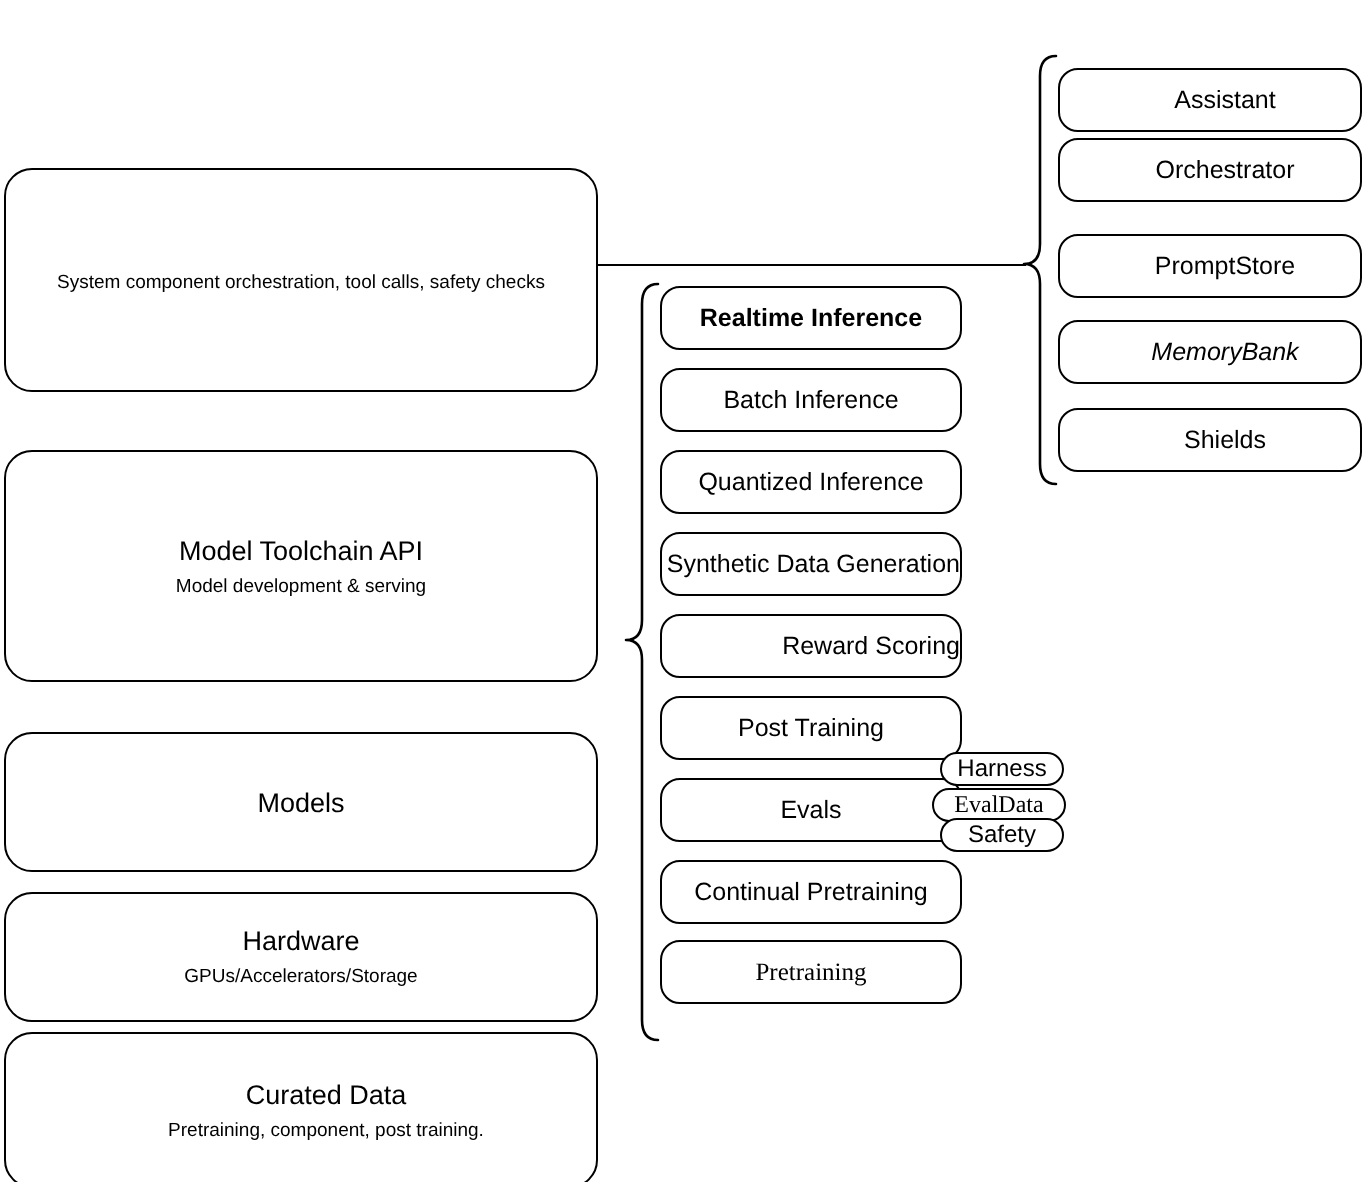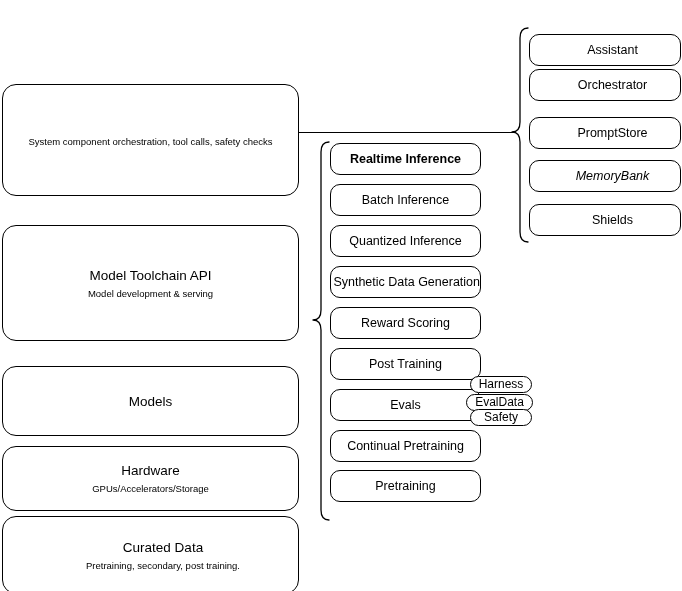--- a/index.html
+++ b/index.html
@@ -130,21 +130,21 @@
     <div class="layer-title">Models</div>
   </div>
 
   <div class="box layer-box centered-block" style="top:446px;height:65px;">
     <div class="layer-title">Hardware</div>
     <div class="layer-sub">GPUs/Accelerators/Storage</div>
   </div>
 
   <div class="box layer-box centered-block" style="top:516px;height:78px;padding-left:25px;">
     <div class="layer-title">Curated Data</div>
-    <div class="layer-sub">Pretraining, secondary, post training.</div>
+    <div class="layer-sub">Pretraining, component, post training.</div>
   </div>
 
   <div class="connector" style="left:299px;top:132px;width:214px;"></div>
 
   <svg class="brace" style="left:299px;top:140px;" width="34" height="382" viewBox="0 0 34 382">
     <path d="M30 2 C 24 2, 22 6, 22 12 L 22 170 C 22 177, 19 180, 14 180
              C 19 180, 22 183, 22 190 L 22 370 C 22 376, 24 380, 30 380"></path>
   </svg>
 
   <svg class="brace" style="left:498px;top:26px;" width="34" height="218" viewBox="0 0 34 218">
@@ -157,40 +157,40 @@
   </div>
   <div class="box cap-box mid-box" style="top:184px;">
     <span class="cap-label">Batch Inference</span>
   </div>
   <div class="box cap-box mid-box" style="top:225px;">
     <span class="cap-label">Quantized Inference</span>
   </div>
   <div class="box cap-box mid-box" style="top:266px;align-items:flex-end;">
     <span class="cap-label">Synthetic Data Generation</span>
   </div>
-  <div class="box cap-box mid-box" style="top:307px;">
+  <div class="box cap-box mid-box" style="top:307px;align-items:flex-end;">
     <span class="cap-label">Reward Scoring</span>
   </div>
   <div class="box cap-box mid-box" style="top:348px;">
     <span class="cap-label">Post Training</span>
   </div>
   <div class="box cap-box mid-box" style="top:389px;">
     <span class="cap-label">Evals</span>
   </div>
   <div class="box cap-box mid-box" style="top:430px;">
     <span class="cap-label">Continual Pretraining</span>
   </div>
-  <div class="box cap-box mid-box" style="top:470px;">
+  <div class="box cap-box mid-box" style="top:470px;font-family:Liberation Serif, serif;">
     <span class="cap-label">Pretraining</span>
   </div>
 
   <div class="pill" style="left:470px;top:376px;width:62px;height:17px;">
     <span>Harness</span>
   </div>
-  <div class="pill" style="left:466px;top:394px;width:67px;height:17px;">
+  <div class="pill" style="left:466px;top:394px;width:67px;height:17px;font-family:Liberation Serif, serif;">
     <span>EvalData</span>
   </div>
   <div class="pill" style="left:470px;top:409px;width:62px;height:17px;">
     <span>Safety</span>
   </div>
 
   <div class="box cap-box right-box" style="top:34px;">
     <span class="cap-label">Assistant</span>
   </div>
   <div class="box cap-box right-box" style="top:69px;">

